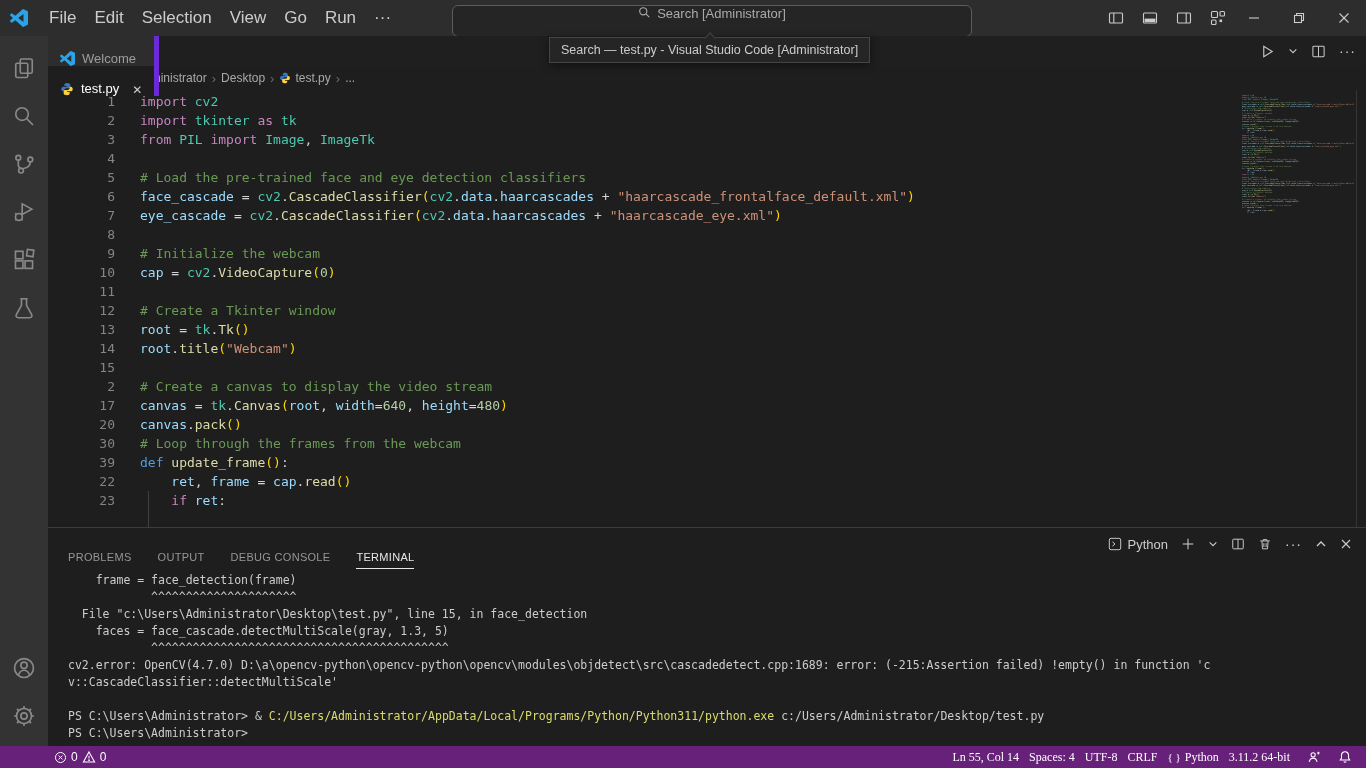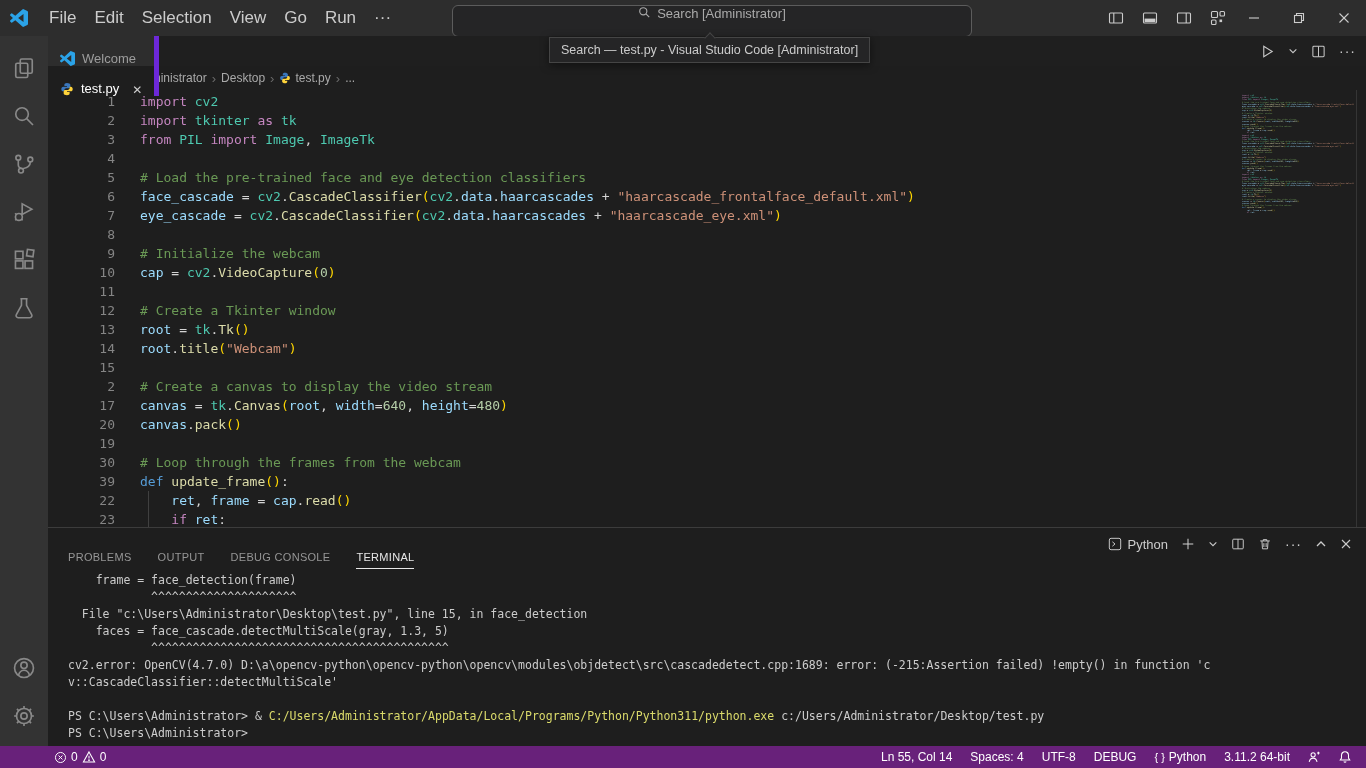--- a/index.html
+++ b/index.html
@@ -320,21 +320,20 @@
             <div class="code-line"><span class="ln">9</span><span class="code"><span class="tk-com"># Initialize the webcam</span></span></div>
             <div class="code-line"><span class="ln">10</span><span class="code"><span class="tk-var">cap</span><span class="tk-pln"> = </span><span class="tk-type">cv2</span><span class="tk-pln">.</span><span class="tk-fn">VideoCapture</span><span class="tk-brk">(</span><span class="tk-num">0</span><span class="tk-brk">)</span></span></div>
             <div class="code-line"><span class="ln">11</span><span class="code"></span></div>
             <div class="code-line"><span class="ln">12</span><span class="code"><span class="tk-com"># Create a Tkinter window</span></span></div>
             <div class="code-line"><span class="ln">13</span><span class="code"><span class="tk-var">root</span><span class="tk-pln"> = </span><span class="tk-type">tk</span><span class="tk-pln">.</span><span class="tk-fn">Tk</span><span class="tk-brk">()</span></span></div>
             <div class="code-line"><span class="ln">14</span><span class="code"><span class="tk-var">root</span><span class="tk-pln">.</span><span class="tk-fn">title</span><span class="tk-brk">(</span><span class="tk-str">"Webcam"</span><span class="tk-brk">)</span></span></div>
             <div class="code-line"><span class="ln">15</span><span class="code"></span></div>
             <div class="code-line"><span class="ln">2</span><span class="code"><span class="tk-com"># Create a canvas to display the video stream</span></span></div>
             <div class="code-line"><span class="ln">17</span><span class="code"><span class="tk-var">canvas</span><span class="tk-pln"> = </span><span class="tk-type">tk</span><span class="tk-pln">.</span><span class="tk-fn">Canvas</span><span class="tk-brk">(</span><span class="tk-var">root</span><span class="tk-pln">, </span><span class="tk-var">width</span><span class="tk-pln">=</span><span class="tk-num">640</span><span class="tk-pln">, </span><span class="tk-var">height</span><span class="tk-pln">=</span><span class="tk-num">480</span><span class="tk-brk">)</span></span></div>
             <div class="code-line"><span class="ln">20</span><span class="code"><span class="tk-var">canvas</span><span class="tk-pln">.</span><span class="tk-fn">pack</span><span class="tk-brk">()</span></span></div>
-            <div class="code-line"><span class="ln">19</span><span class="code"></span></div>
             <div class="code-line"><span class="ln">30</span><span class="code"><span class="tk-com"># Loop through the frames from the webcam</span></span></div>
             <div class="code-line"><span class="ln">39</span><span class="code"><span class="tk-def">def</span><span class="tk-pln"> </span><span class="tk-fn">update_frame</span><span class="tk-brk">()</span><span class="tk-pln">:</span></span></div>
             <div class="code-line"><span class="ln">22</span><span class="code"><span class="tk-pln">    </span><span class="tk-var">ret</span><span class="tk-pln">, </span><span class="tk-var">frame</span><span class="tk-pln"> = </span><span class="tk-var">cap</span><span class="tk-pln">.</span><span class="tk-fn">read</span><span class="tk-brk">()</span></span></div>
             <div class="code-line"><span class="ln">23</span><span class="code"><span class="tk-pln">    </span><span class="tk-kw">if</span><span class="tk-pln"> </span><span class="tk-var">ret</span><span class="tk-pln">:</span></span></div>
           </div>
         <div class="indent-guide"></div>
         <div class="minimap" id="minimap">
             <div class="mini-line"><span class="tk-kw">import</span><span class="tk-pln"> </span><span class="tk-type">cv2</span></div>
             <div class="mini-line"><span class="tk-kw">import</span><span class="tk-pln"> </span><span class="tk-type">tkinter</span><span class="tk-pln"> </span><span class="tk-kw">as</span><span class="tk-pln"> </span><span class="tk-type">tk</span></div>
             <div class="mini-line"><span class="tk-kw">from</span><span class="tk-pln"> </span><span class="tk-type">PIL</span><span class="tk-pln"> </span><span class="tk-kw">import</span><span class="tk-pln"> </span><span class="tk-type">Image</span><span class="tk-pln">, </span><span class="tk-type">ImageTk</span></div>
@@ -493,32 +492,32 @@
             <svg width="14" height="14" viewBox="0 0 16 16" fill="none" stroke="#ffffff" stroke-width="1.2">
               <path d="M8 2.2 14.4 13.6H1.6z"></path>
               <line x1="8" y1="6.6" x2="8" y2="9.8"></line>
               <circle cx="8" cy="11.7" r="0.4" fill="#ffffff"></circle>
             </svg>
           </span>
         <span>0</span>
       </span>
     </span>
     <span class="sb-right">
-      <span id="sb-right-items" style="display:flex; gap:10px;">
+      <span id="sb-right-items" style="display:flex; gap:2px;font-family:Liberation Serif, serif;">
           <span class="sb-item">
             <span>Ln 55, Col 14</span>
           </span>
           <span class="sb-item">
             <span>Spaces: 4</span>
           </span>
           <span class="sb-item">
             <span>UTF-8</span>
           </span>
           <span class="sb-item">
-            <span>DEBUG</span>
+            <span>CRLF</span>
           </span>
           <span class="sb-item">
             <span style="font-size: 11px;">{ }</span>
             <span>Python</span>
           </span>
           <span class="sb-item">
             <span>3.11.2 64-bit</span>
           </span>
         </span>
       <span class="sb-item">

